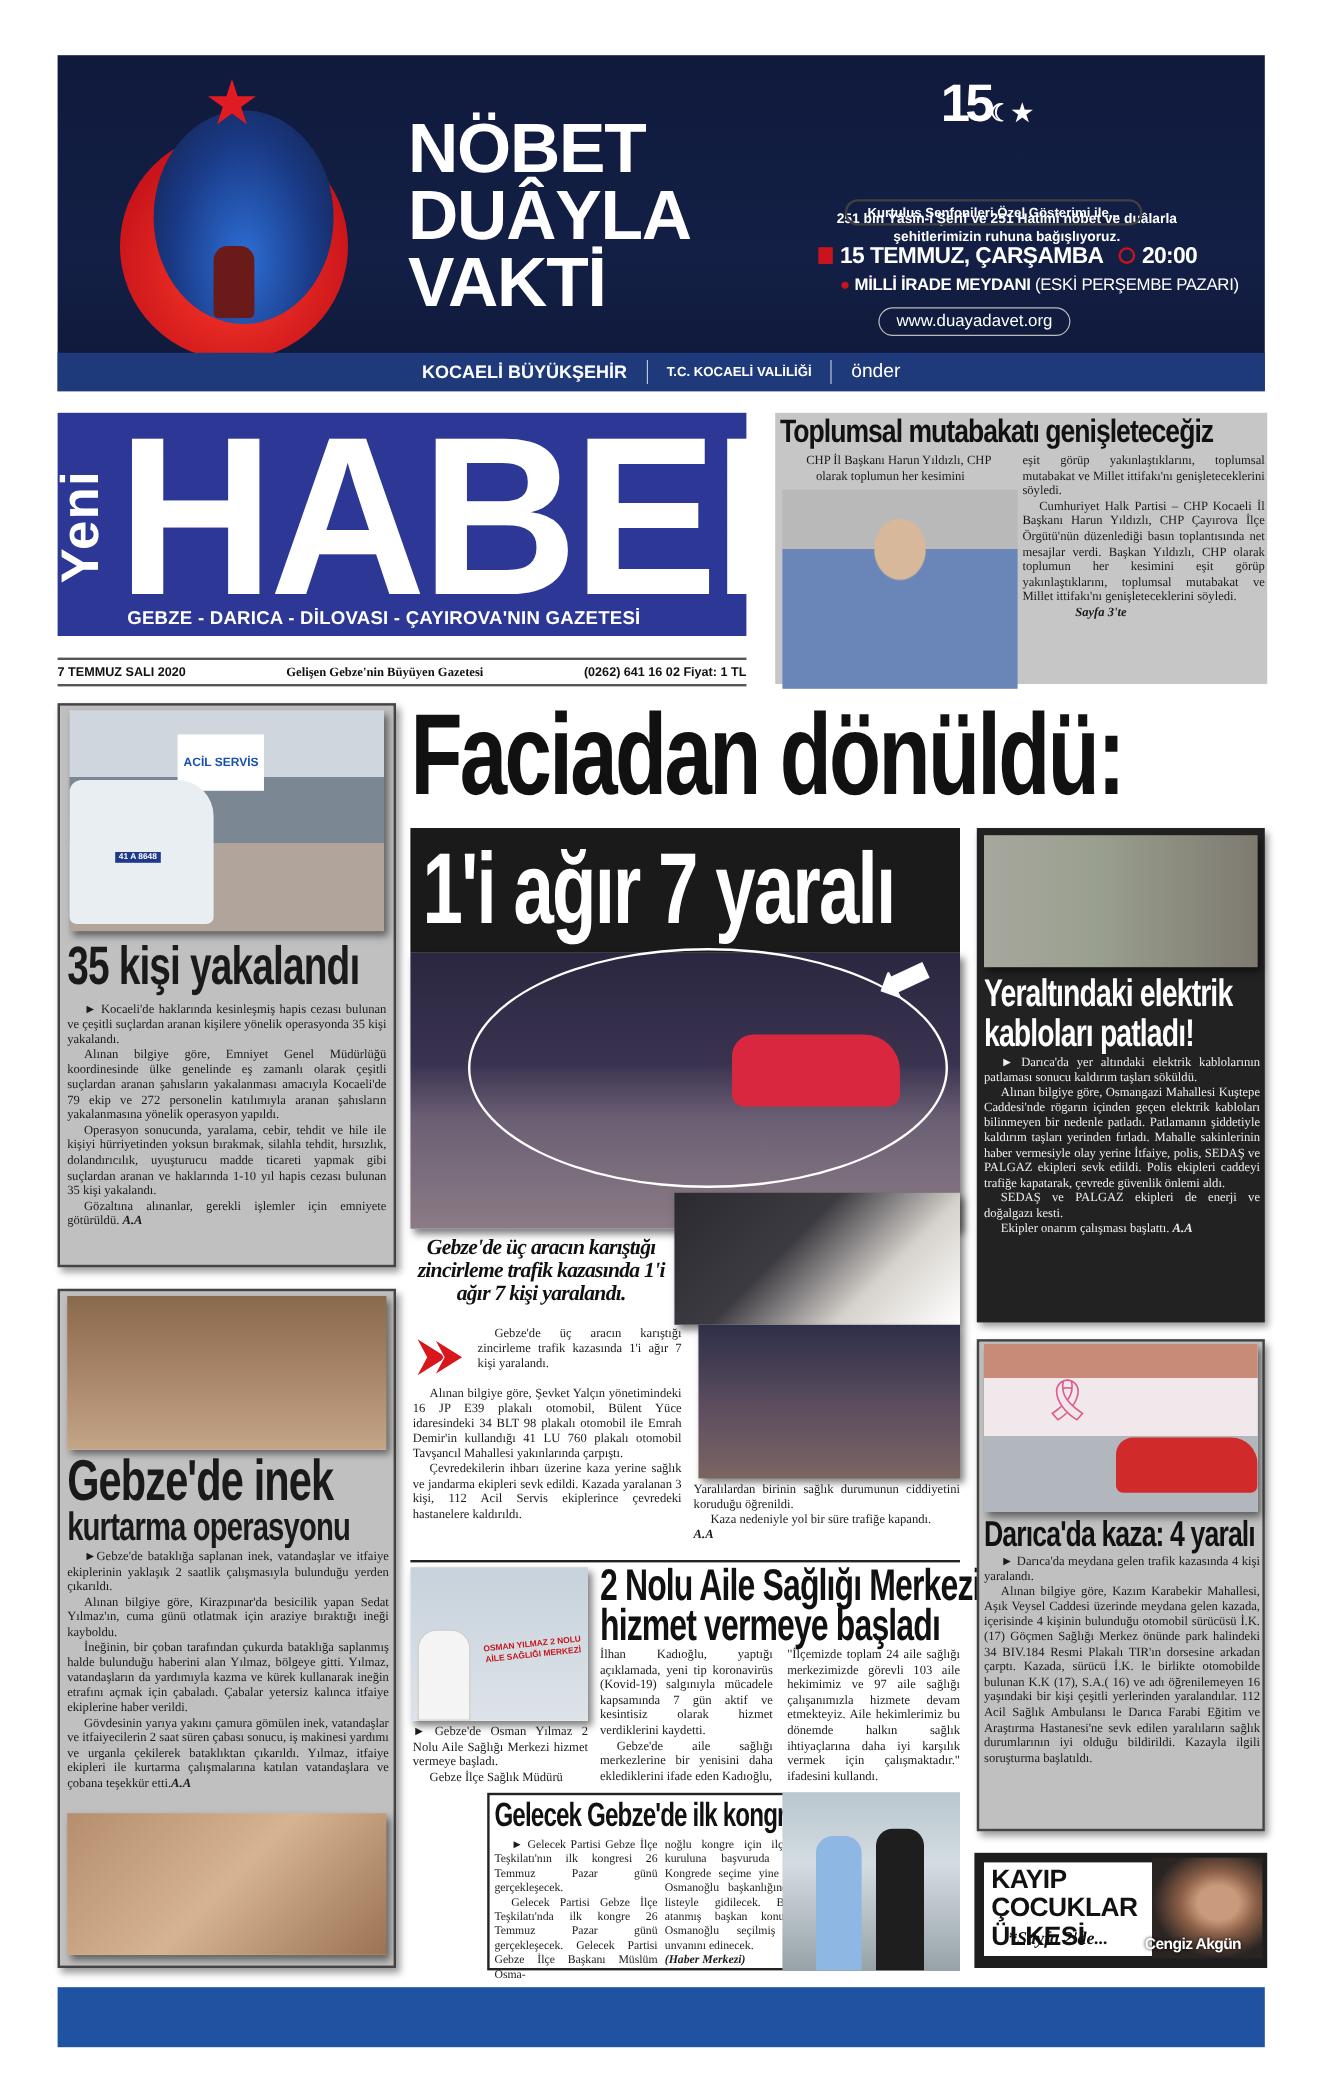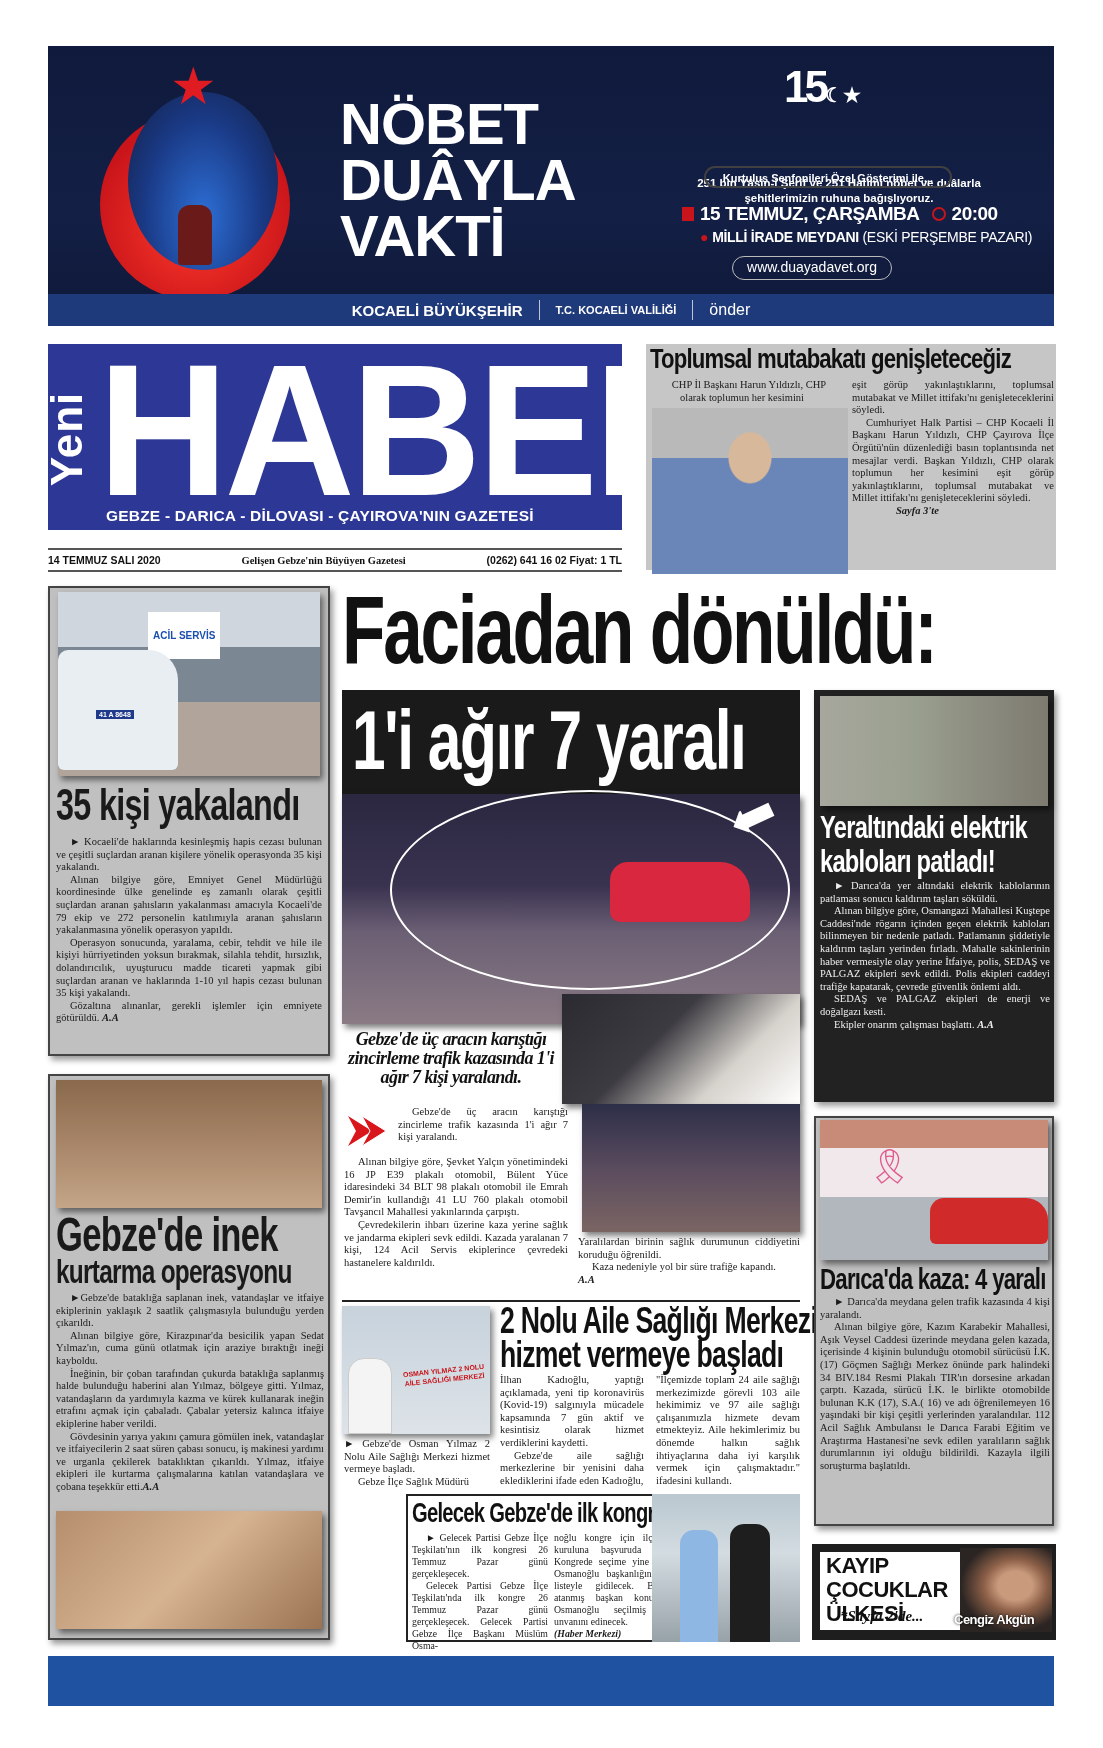--- a/index.html
+++ b/index.html
@@ -152,21 +152,21 @@
   <span style="font-weight:400;font-size:16px">önder</span>
 </div>
 
 <div id="masthead" class="abs"></div>
 <div id="mh-yeni" class="abs">
     <span>Yeni</span>
   </div>
 <div id="mh-haber" class="abs">HABER</div>
 <div id="mh-tag" class="abs">GEBZE - DARICA - DİLOVASI - ÇAYIROVA'NIN GAZETESİ</div>
 <div id="dateline" class="abs">
-  <span class="d1">14 TEMMUZ SALI 2020</span>
+  <span class="d1">7 TEMMUZ SALI 2020</span>
   <span class="d2">Gelişen Gebze'nin Büyüyen Gazetesi</span>
   <span class="d3">(0262) 641 16 02  Fiyat: 1 TL</span>
 </div>
 
 <div id="chp-box" class="abs"></div>
 <div id="chp-title" class="abs">Toplumsal mutabakatı genişleteceğiz</div>
 <div id="chp-photo" class="photo"></div>
 <div id="chp-lead" class="abs p" style="text-align:center">
     <span class="ind">CHP İl Başkanı Harun Yıldızlı, CHP olarak toplumun her kesimini</span>
   </div>
@@ -187,21 +187,21 @@
 <div id="caption-italic" class="abs">Gebze'de üç aracın karıştığı zincirleme trafik kazasında 1'i ağır 7 kişi yaralandı.</div>
 <svg id="red-arrow" class="abs" viewBox="0 0 48 38">
   <polygon points="2,4 26,19 2,34 10,19" fill="#d8161c"></polygon>
   <polygon points="16,4 40,19 16,34 24,19" fill="#d8161c" stroke="#fff" stroke-width="1"></polygon>
 </svg>
 <div id="crash-text1" class="abs p">
     <span class="ind">Gebze'de üç aracın karıştığı zincirleme trafik kazasında 1'i ağır 7 kişi yaralandı.</span>
   </div>
 <div id="crash-text2" class="abs p">
   <span class="ind">Alınan bilgiye göre, Şevket Yalçın yönetimindeki 16 JP E39 plakalı otomobil, Bülent Yüce idaresindeki 34 BLT 98 plakalı otomobil ile Emrah Demir'in kullandığı 41 LU 760 plakalı otomobil Tavşancıl Mahallesi yakınlarında çarpıştı.</span>
-  <span class="ind">Çevredekilerin ihbarı üzerine kaza yerine sağlık ve jandarma ekipleri sevk edildi. Kazada yaralanan 7 kişi, 124 Acil Servis ekiplerince çevredeki hastanelere kaldırıldı.</span>
+  <span class="ind">Çevredekilerin ihbarı üzerine kaza yerine sağlık ve jandarma ekipleri sevk edildi. Kazada yaralanan 3 kişi, 112 Acil Servis ekiplerince çevredeki hastanelere kaldırıldı.</span>
 </div>
 <div id="amb-photo1" class="photo"></div>
 <div id="amb-photo2" class="photo"></div>
 <div id="crash-text3" class="abs p">
   <span>Yaralılardan birinin sağlık durumunun ciddiyetini koruduğu öğrenildi.</span>
   <span class="ind">Kaza nedeniyle yol bir süre trafiğe kapandı.</span>
   <i style="font-weight:700">A.A</i>
 </div>
 
 <div id="box1" class="abs"></div>

